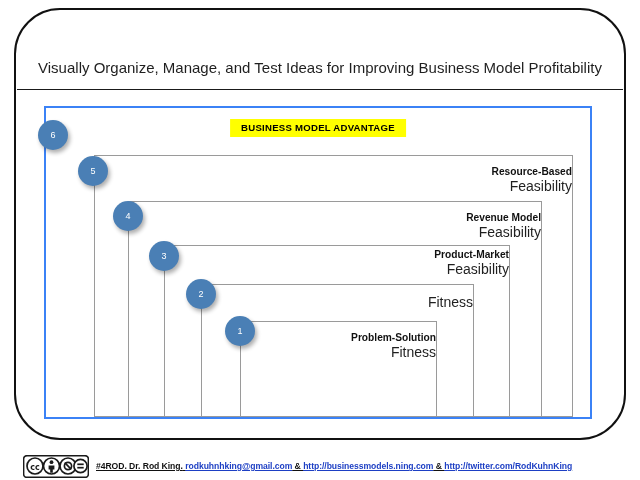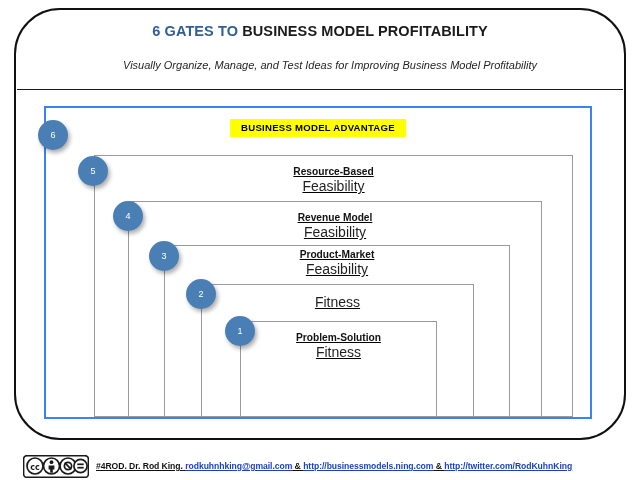--- a/index.html
+++ b/index.html
@@ -50,25 +50,23 @@
   }
   #page-title .accent {
     color: #2f5f96;
   }
   #page-subtitle {
     position: absolute;
     top: 49px;
     left: 0;
     width: 100%;
     text-align: center;
-    font-size: 11px;
-    font-style: italic;
+    font-size: 15px;
     color: #1f1f1f;
     white-space: nowrap;
-    margin-left: 10px;
   }
   #header-divider {
     position: absolute;
     left: 1px;
     right: 1px;
     top: 79px;
     height: 0;
     border-top: 1.6px solid #1a1a1a;
   }
 
@@ -103,24 +101,23 @@
   .gate-box {
     position: absolute;
     border: 1px solid #9a9a9a;
     box-sizing: border-box;
     background: #ffffff;
   }
   .gate-label {
     position: absolute;
     left: 0;
     width: 100%;
-    text-align: center;
+    text-align: right;
     line-height: 1.28;
     white-space: nowrap;
-    text-decoration: underline;
   }
   .gate-label .gate-title {
     display: block;
     font-size: 10.2px;
     font-weight: bold;
     color: #111111;
   }
   .gate-label .gate-sub {
     display: block;
     font-size: 14px;
@@ -176,23 +173,20 @@
   #footer-text .amp {
     color: #111111;
   }
 </style>
 </head>
 <body>
 
 <div id="slide-frame">
 
   <div id="header-area">
-    <div id="page-title">
-      <span class="accent">6 GATES TO </span><span>BUSINESS MODEL PROFITABILITY</span>
-    </div>
     <div id="page-subtitle">Visually Organize, Manage, and Test Ideas for Improving Business Model Profitability</div>
     <div id="header-divider"></div>
   </div>
 
   <div id="diagram-outer-box">
 
     <div id="advantage-banner">BUSINESS MODEL ADVANTAGE</div>
 
     <div class="gate-box" style="left:48px; top:47px; right:17px; bottom:0;">
       <div class="gate-label" style="top:9px;">

